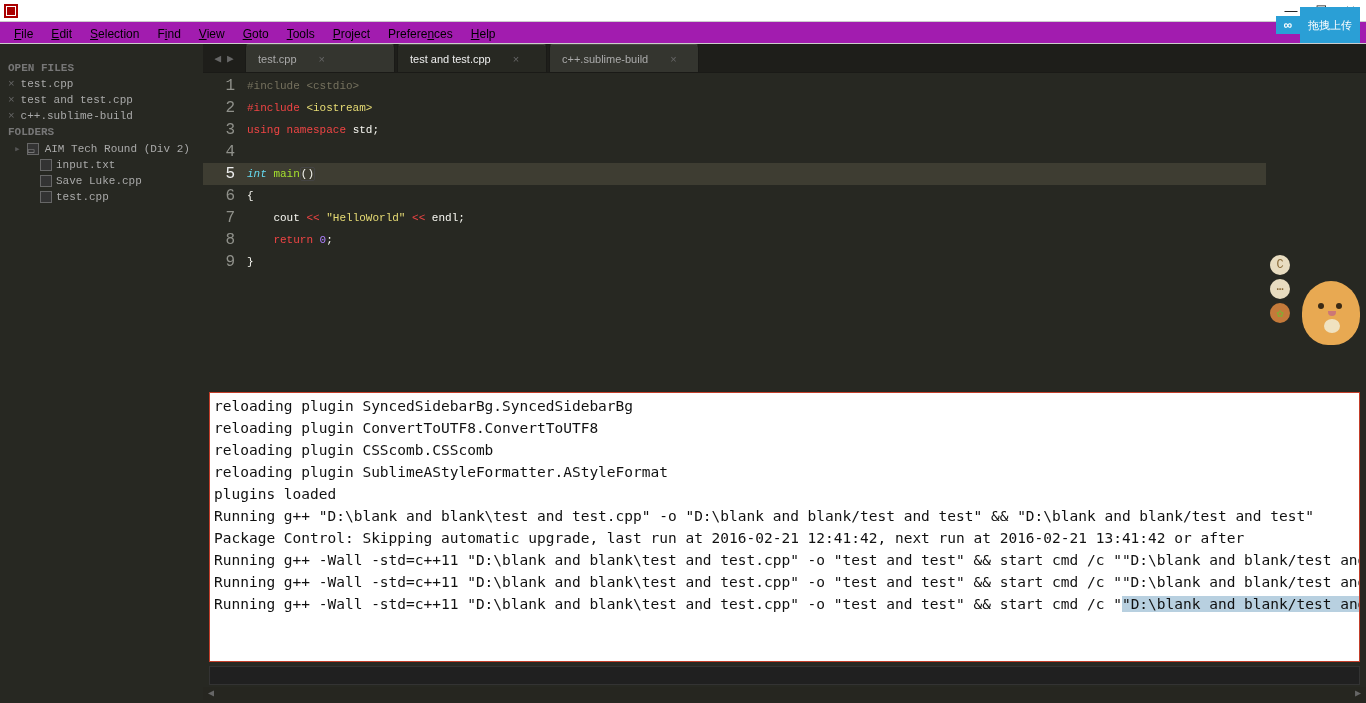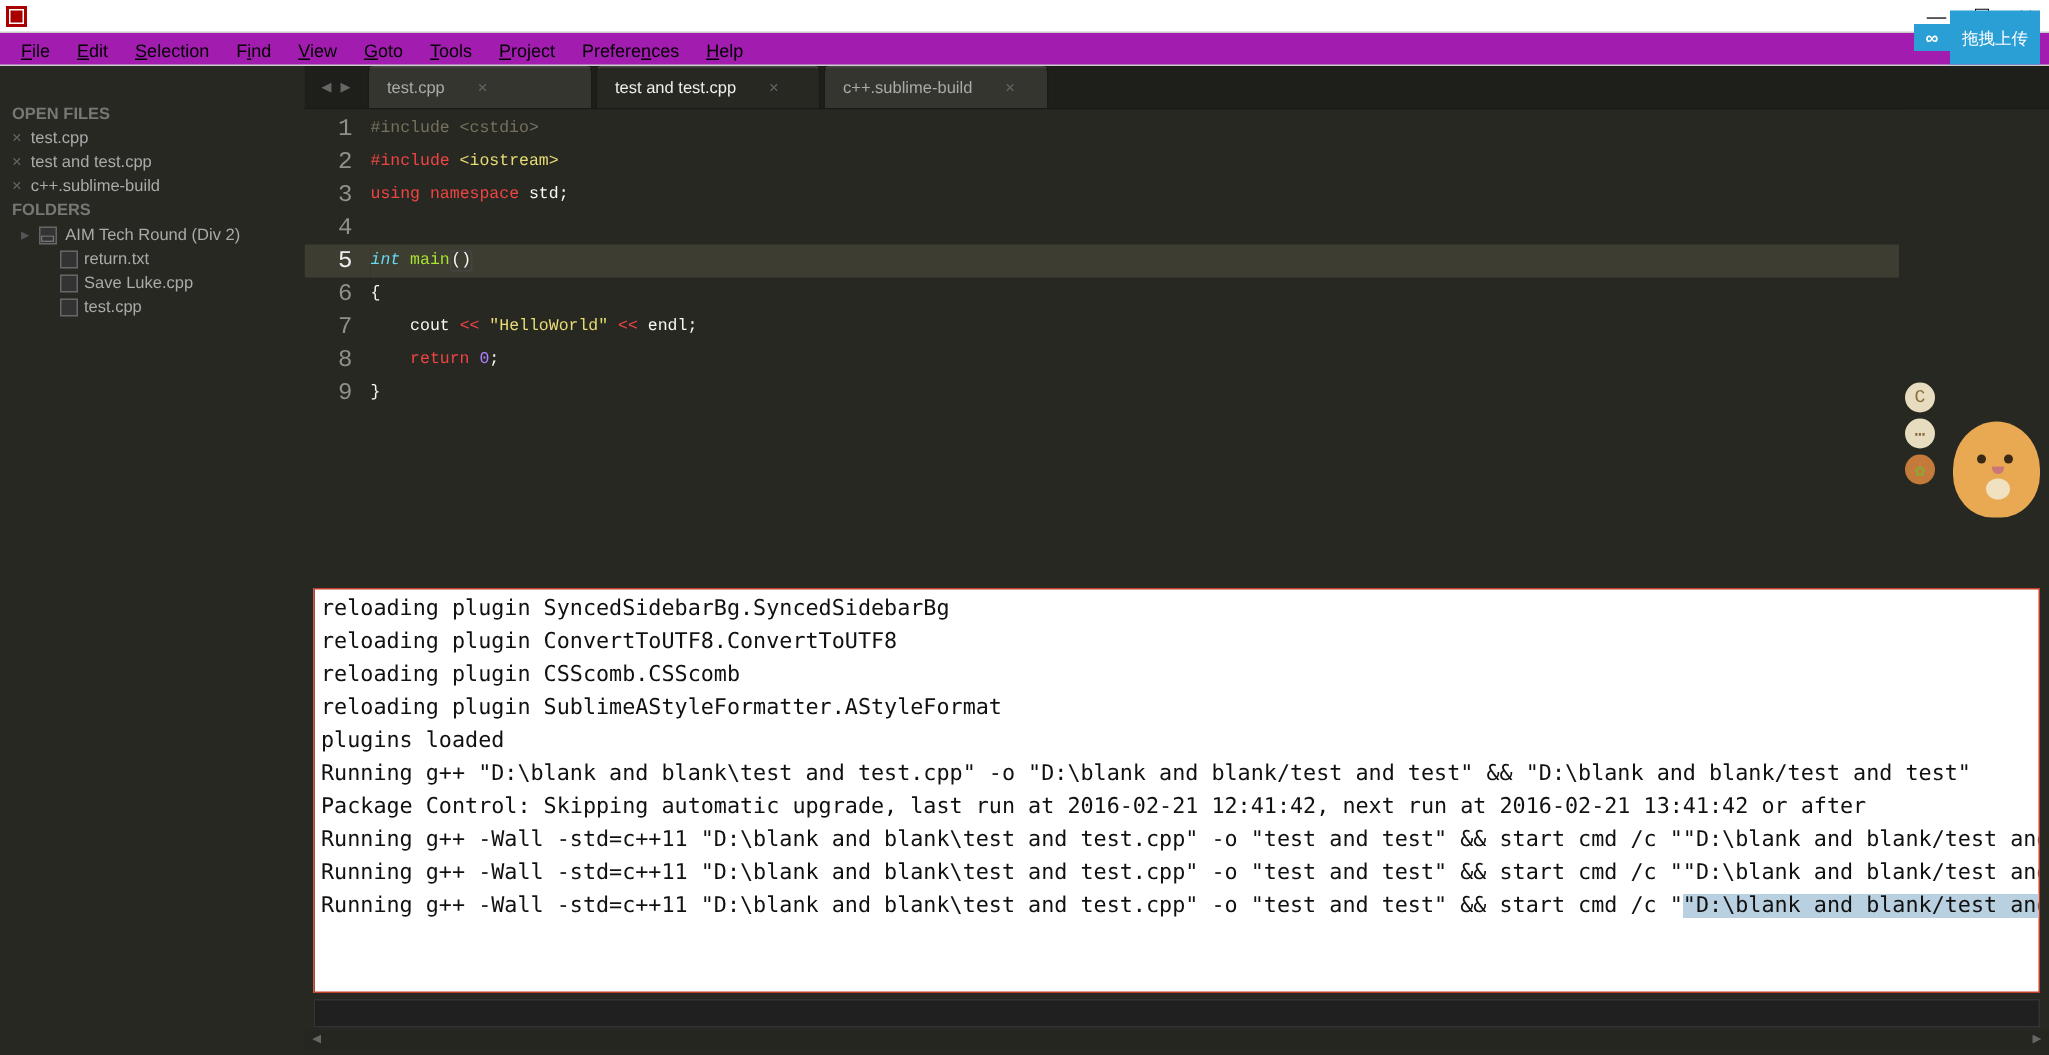--- a/index.html
+++ b/index.html
@@ -78,24 +78,23 @@
   display: flex;
   overflow: hidden;
   background: #272822;
 }
 
 
 .sidebar {
   width: 203px;
   background: #272822;
   color: #888;
-  padding: 4px 0;
-  font-family: Liberation Sans, sans-serif;
+  padding: 16px 0;
+  font-family: Liberation Mono, monospace;
   font-size: 11px;
-  margin-top: 20px;
 }
 .sidebar .section-header {
   padding: 2px 8px;
   color: #777;
   font-weight: bold;
   font-size: 11px;
 }
 .sidebar .item {
   padding: 2px 8px 2px 20px;
   color: #aaa;
@@ -319,21 +318,21 @@
         <span>c++.sublime-build</span>
       </div>
 
     <div class="section-header">FOLDERS</div>
     <div class="item folder">
         <span class="fic">▭</span>
         <span>AIM Tech Round (Div 2)</span>
       </div>
     <div class="item file">
         <span class="fic"></span>
-        <span>return.txt</span>
+        <span>input.txt</span>
       </div>
     <div class="item file">
         <span class="fic"></span>
         <span>Save Luke.cpp</span>
       </div>
     <div class="item file">
         <span class="fic"></span>
         <span>test.cpp</span>
       </div>
   </div>

